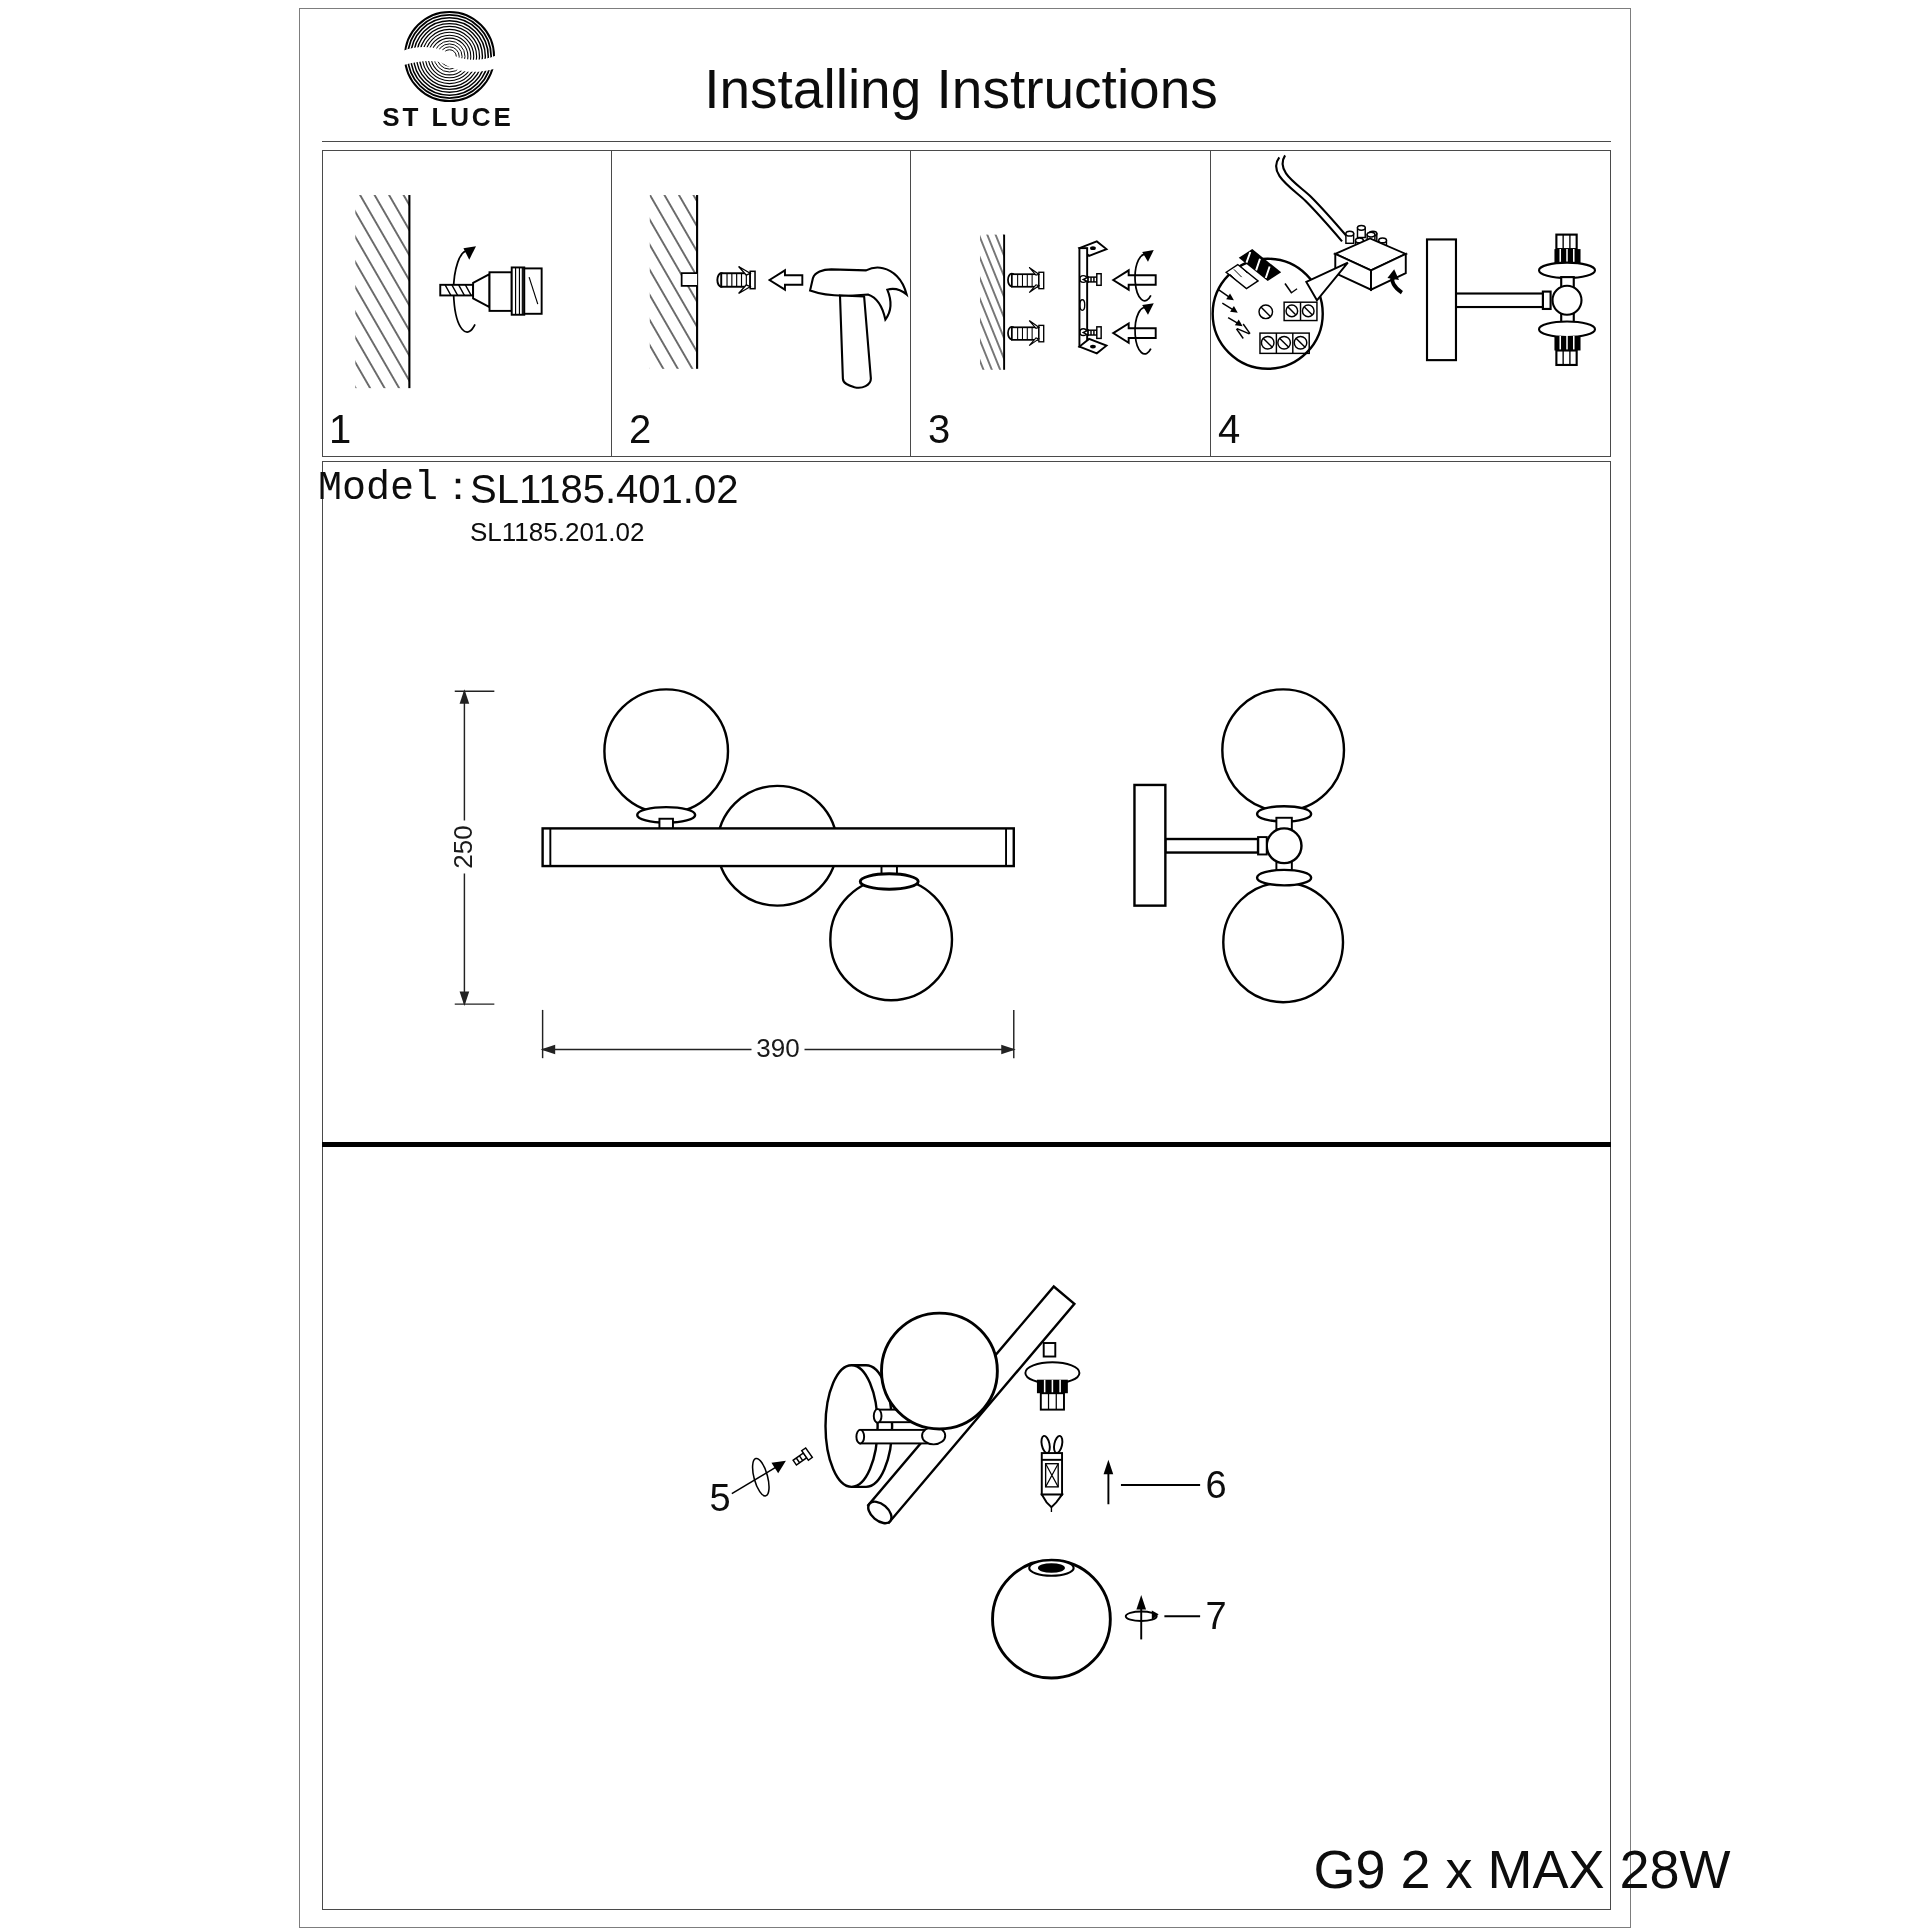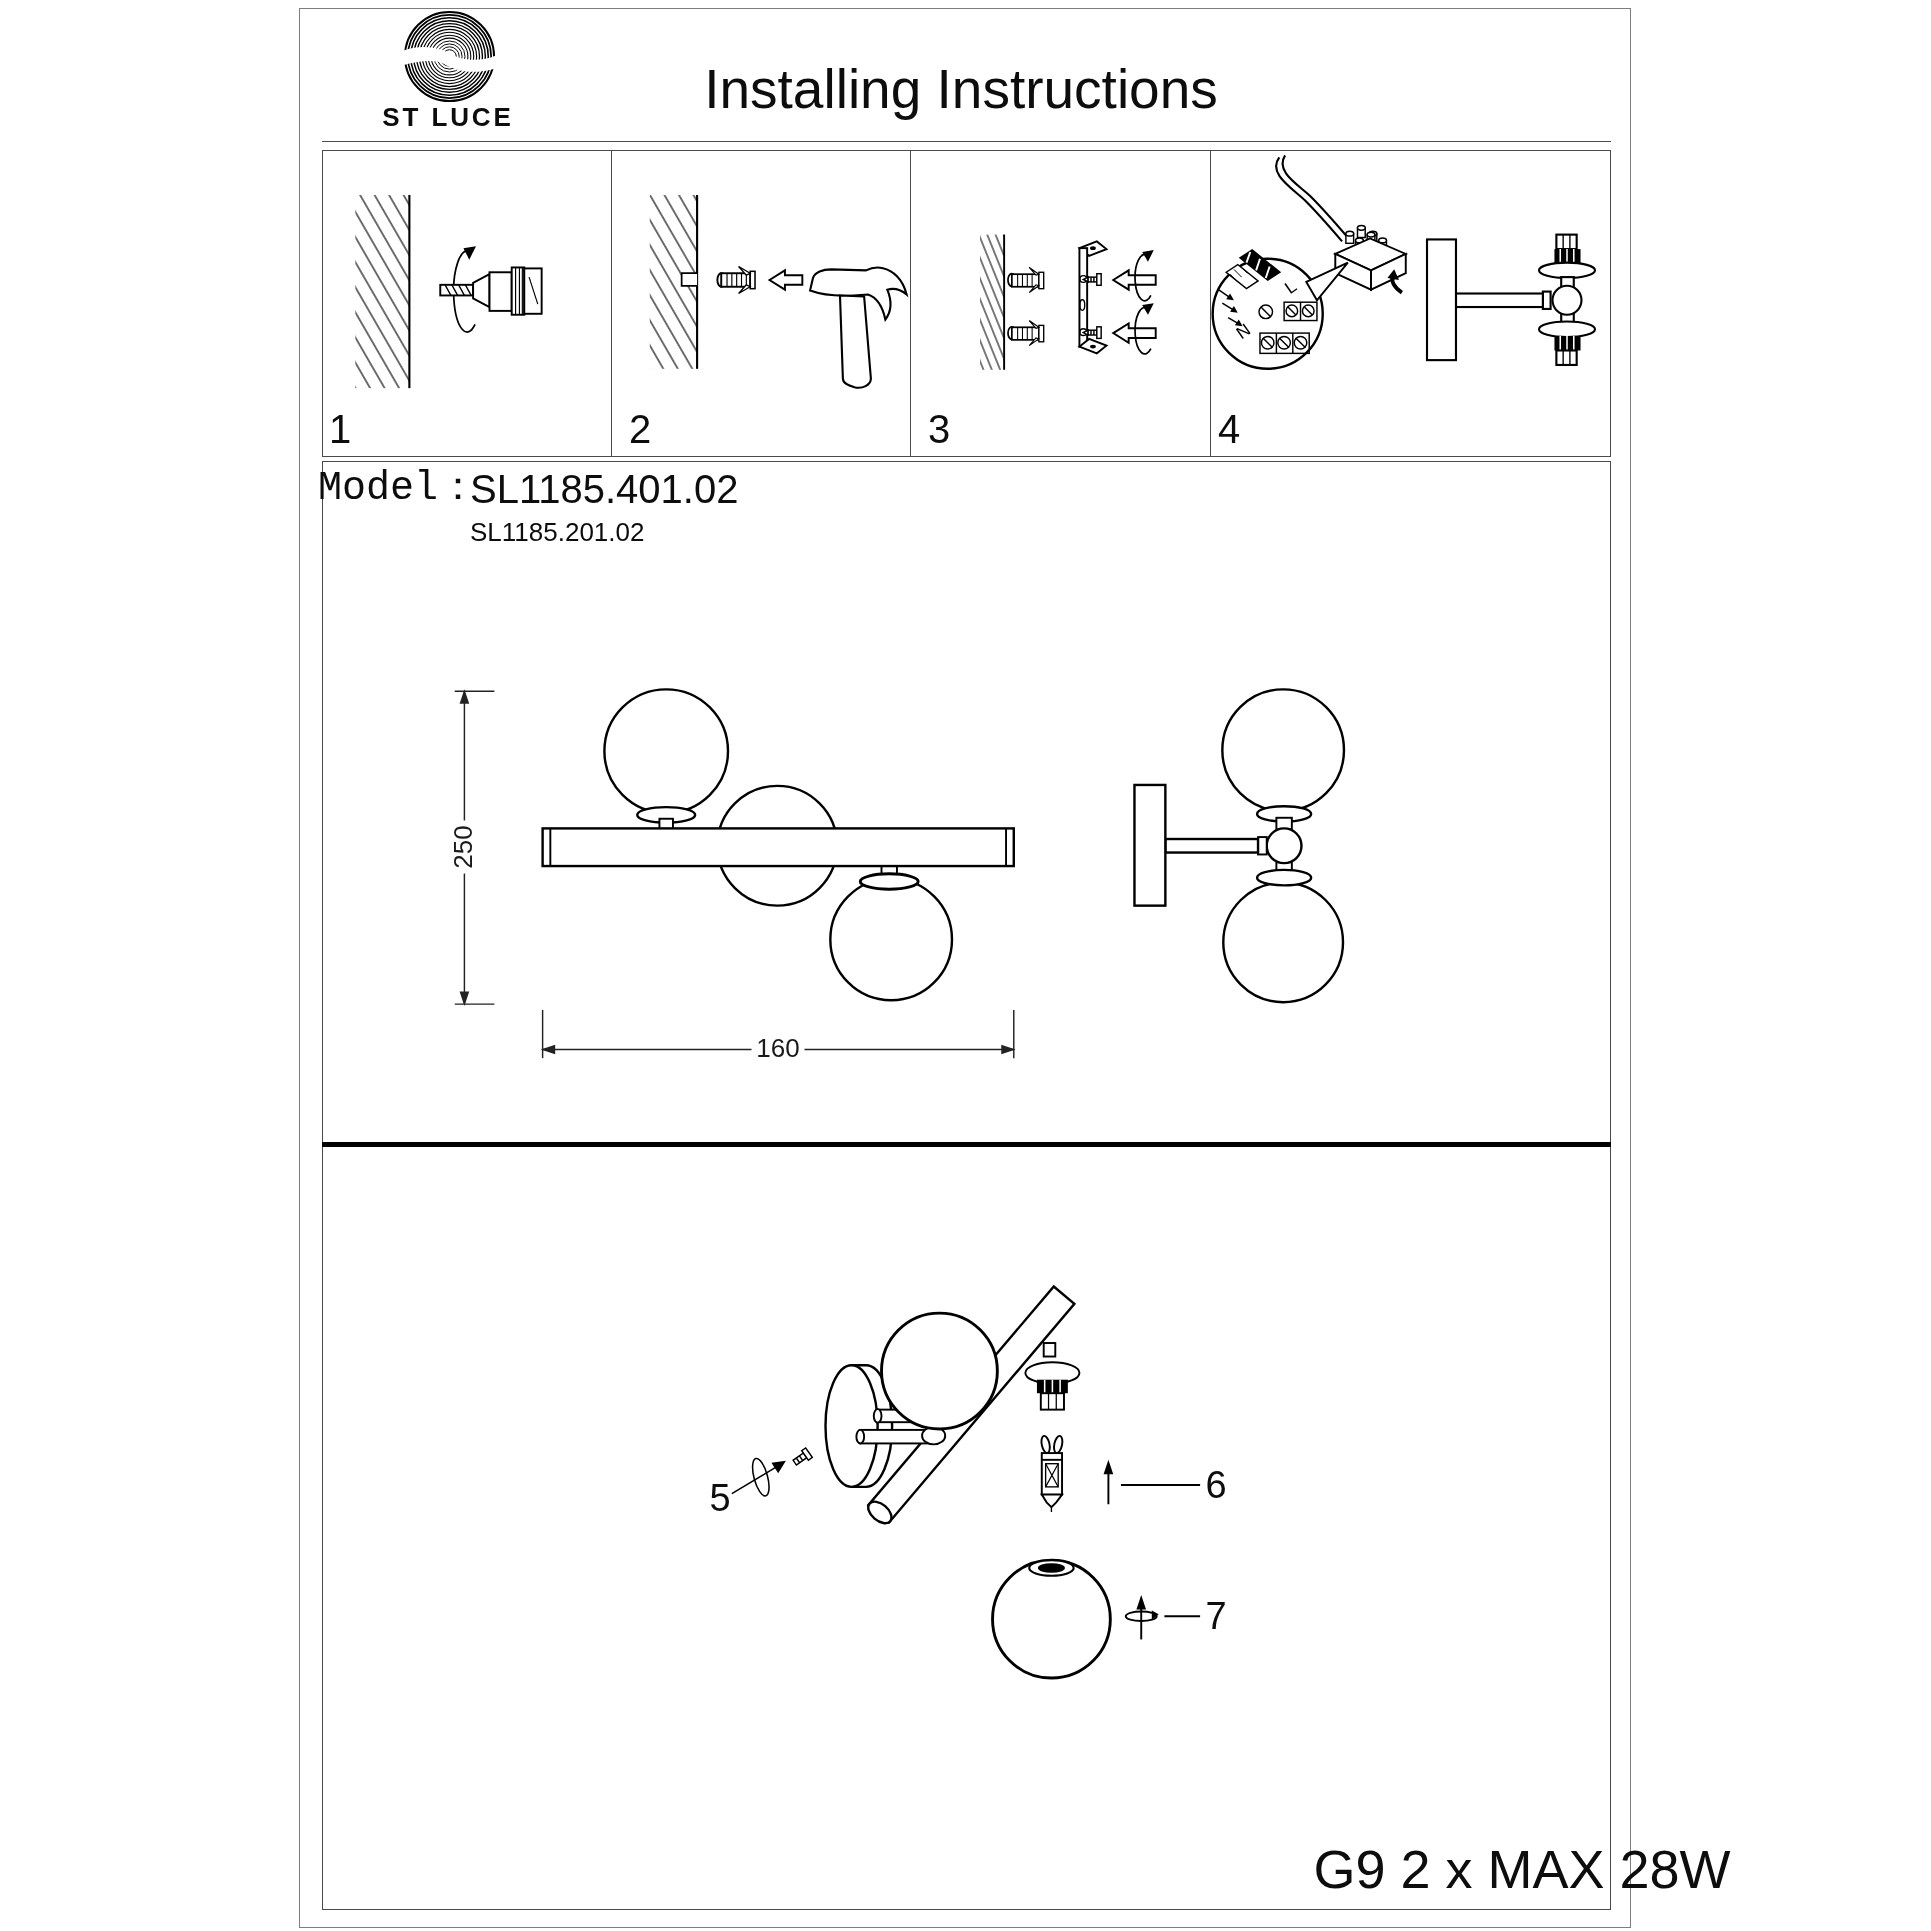--- a/index.html
+++ b/index.html
@@ -356,20 +356,20 @@
 <div class="lbl pnum" style="left:329px;">1</div>
 <div class="lbl pnum" style="left:629px;">2</div>
 <div class="lbl pnum" style="left:928px;">3</div>
 <div class="lbl pnum" style="left:1218px;">4</div>
 
 <div class="lbl model-label">Model：</div>
 <div class="lbl model-val1">SL1185.401.02</div>
 <div class="lbl model-val2">SL1185.201.02</div>
 
 <div class="lbl dim dim-h">250</div>
-<div class="lbl dim dim-w">160</div>
+<div class="lbl dim dim-w">390</div>
 
 <div class="lbl stepnum" style="left:720px;top:1498px;">5</div>
 <div class="lbl stepnum" style="left:1216px;top:1485px;">6</div>
 <div class="lbl stepnum" style="left:1216px;top:1616px;">7</div>
 
 <div class="lbl spec">G9 2 x MAX 28W</div>
 
 
 </body></html>

